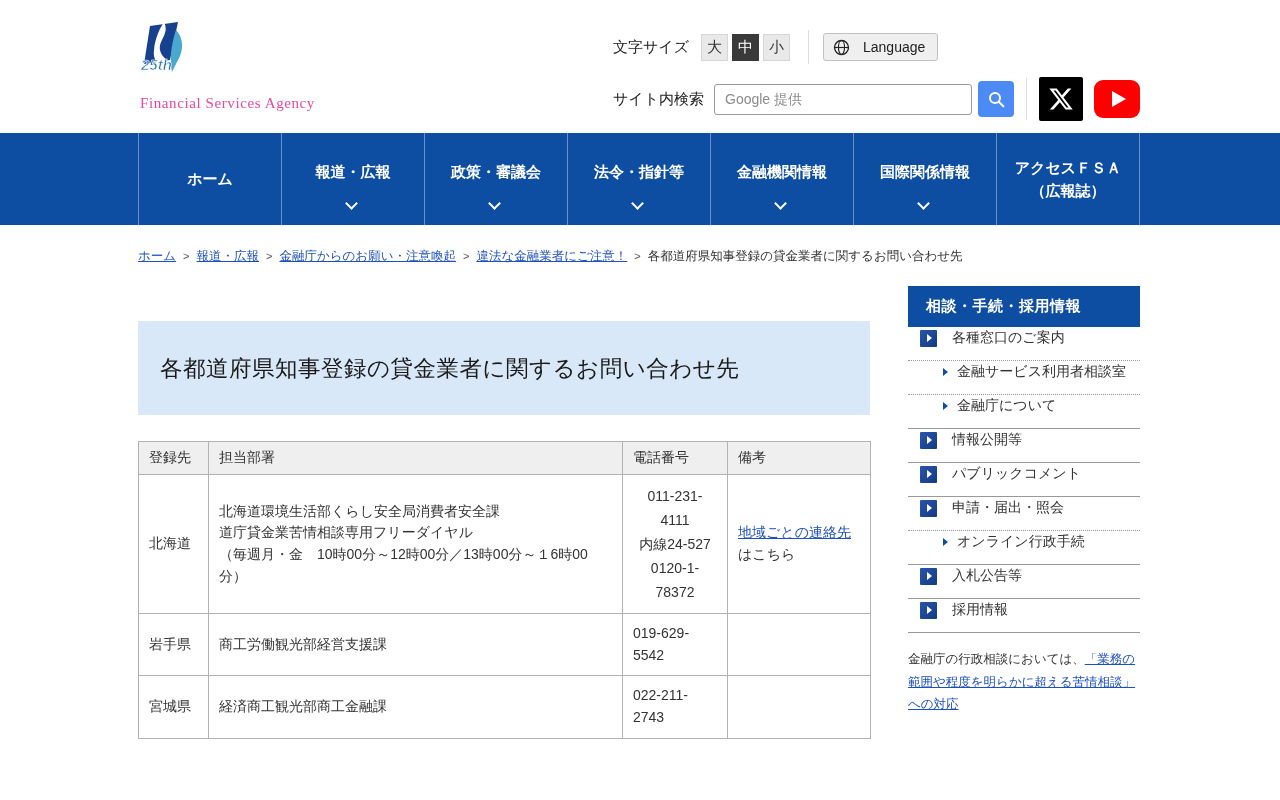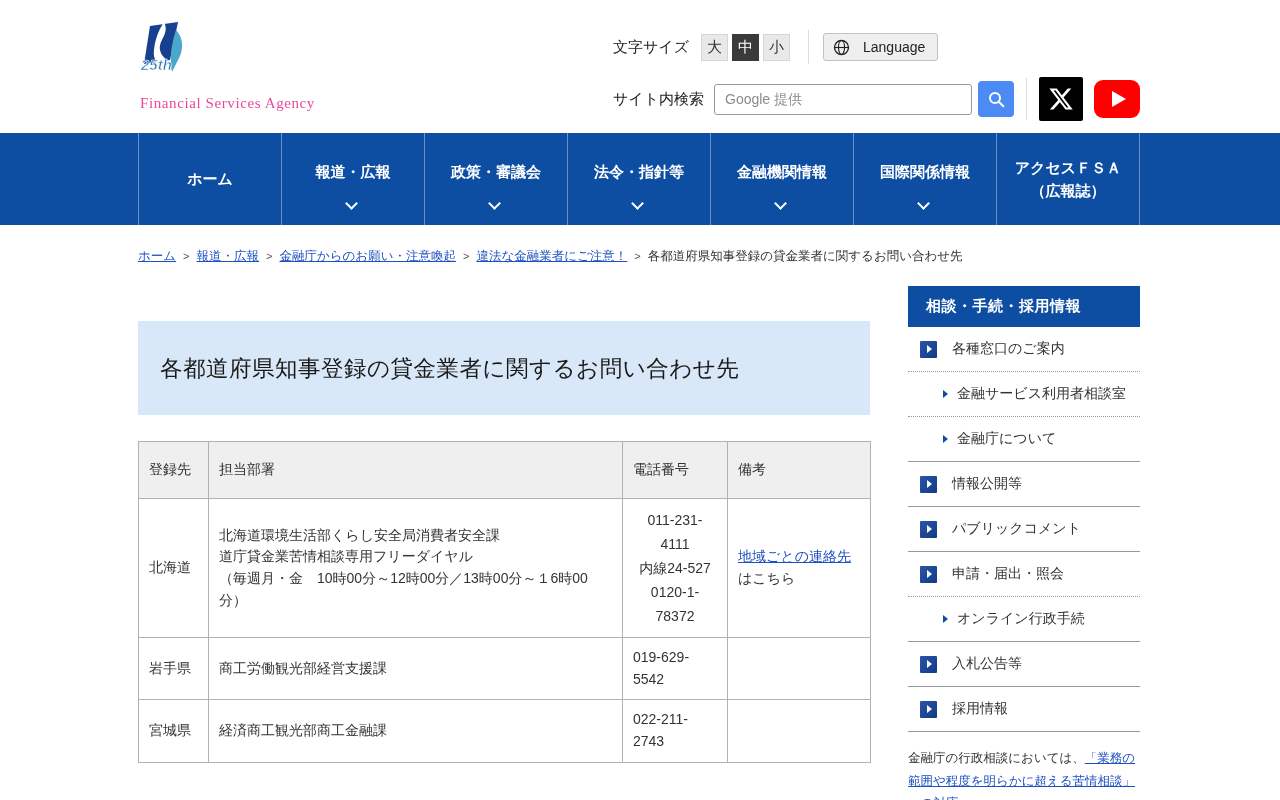--- a/index.html
+++ b/index.html
@@ -69,37 +69,37 @@
   .main-wrap { display: flex; align-items: flex-start; margin: 21px 140px 0 138px; }
   .content-col { width: 732px; padding-top: 35px; }
   .sidebar { width: 232px; margin-left: 38px; }
 
   .page-title-box { height: 94px; background: #d9e8f8; display: flex; align-items: center; padding-left: 22px; }
   .page-title { font-size: 22.5px; font-weight: 400; color: #1a1a1a; letter-spacing: 0.5px; }
 
   
   table.contact { border-collapse: collapse; margin-top: 26px; width: 732px; font-size: 14px; color: #333; table-layout: fixed; }
   table.contact th, table.contact td { border: 1px solid #b2b2b2; vertical-align: middle; }
-  table.contact th { background: #efefef; font-weight: 400; text-align: left; padding: 19px 10px; }
+  table.contact th { background: #efefef; font-weight: 400; text-align: left; padding: 7px 10px; }
   table.contact td { padding: 9px 10px; line-height: 1.55; margin-top: 24px; }
   .col-pref { width: 70px; }
   .col-dept { width: 414px; }
   .col-phone { width: 105px; }
   .col-remark { width: 143px; }
   td.phone { padding: 9px 6px 9px 8px; }
   td.phone.center { text-align: center; }
   td.dept-multi { line-height: 24px; padding: 9px 10px; }
   td.remark { padding: 9px 8px; line-height: 24px; }
   td.remark a { color: #1d50c0; text-decoration: underline; }
   tr.tall td.phone div { line-height: 24px; }
 
   
   .side-header { height: 41px; background: #0d4ea3; color: #fff; font-size: 15px; font-weight: bold;
                  display: flex; align-items: center; padding-left: 18px; letter-spacing: 0.5px; }
-  .side-item { display: flex; align-items: center; padding: 13px 4px 13px 12px; font-size: 14px; color: #333; cursor: pointer; }
+  .side-item { display: flex; align-items: center; padding: 2px 4px 13px 12px; font-size: 14px; color: #333; cursor: pointer; }
   .side-item.sub { padding-left: 35px; }
   .sq-icon { width: 17px; height: 17px; background: linear-gradient(135deg, #2a55a8, #123a85); border-radius: 1px;
              display: inline-flex; align-items: center; justify-content: center; margin-right: 15px; flex: none; }
   .sq-icon i { display: block; width: 0; height: 0; border-left: 5px solid #fff; border-top: 4px solid transparent;
                border-bottom: 4px solid transparent; margin-left: 2px; }
   .tri-icon { display: inline-block; width: 0; height: 0; border-left: 5px solid #0d4ea3; border-top: 4px solid transparent;
               border-bottom: 4px solid transparent; margin-right: 9px; flex: none; }
   .div-dotted { border-bottom: 1px dotted #9a9a9a; }
   .div-solid  { border-bottom: 1px solid #9a9a9a; }
   .side-note { margin-top: 15px; font-size: 12.5px; line-height: 1.8; color: #333; }

